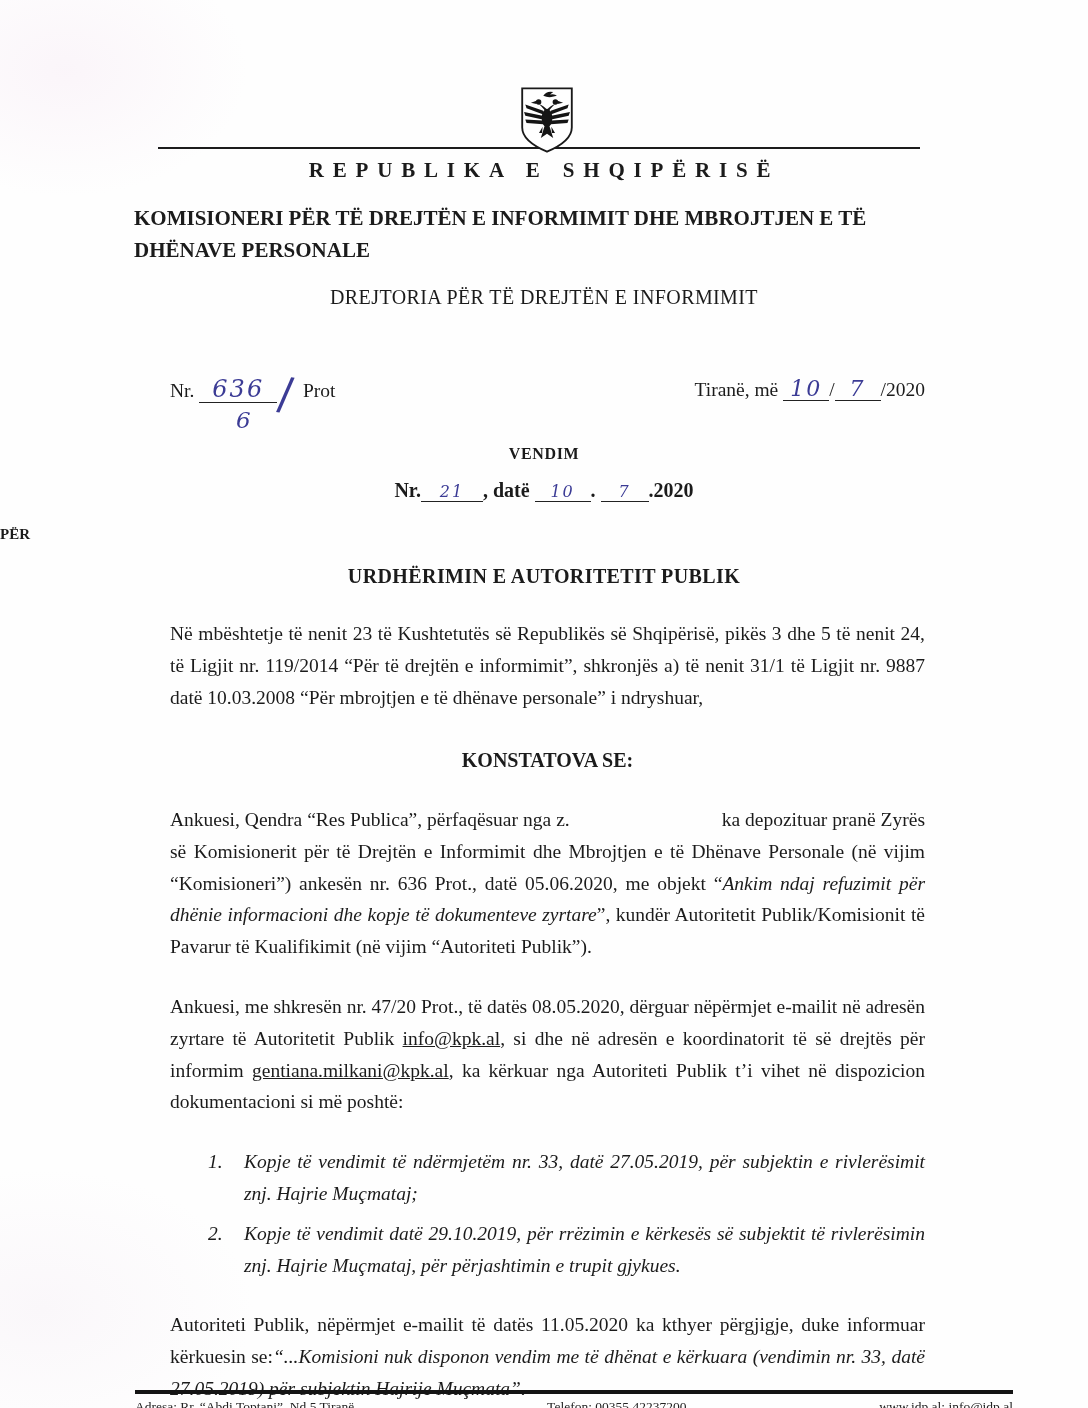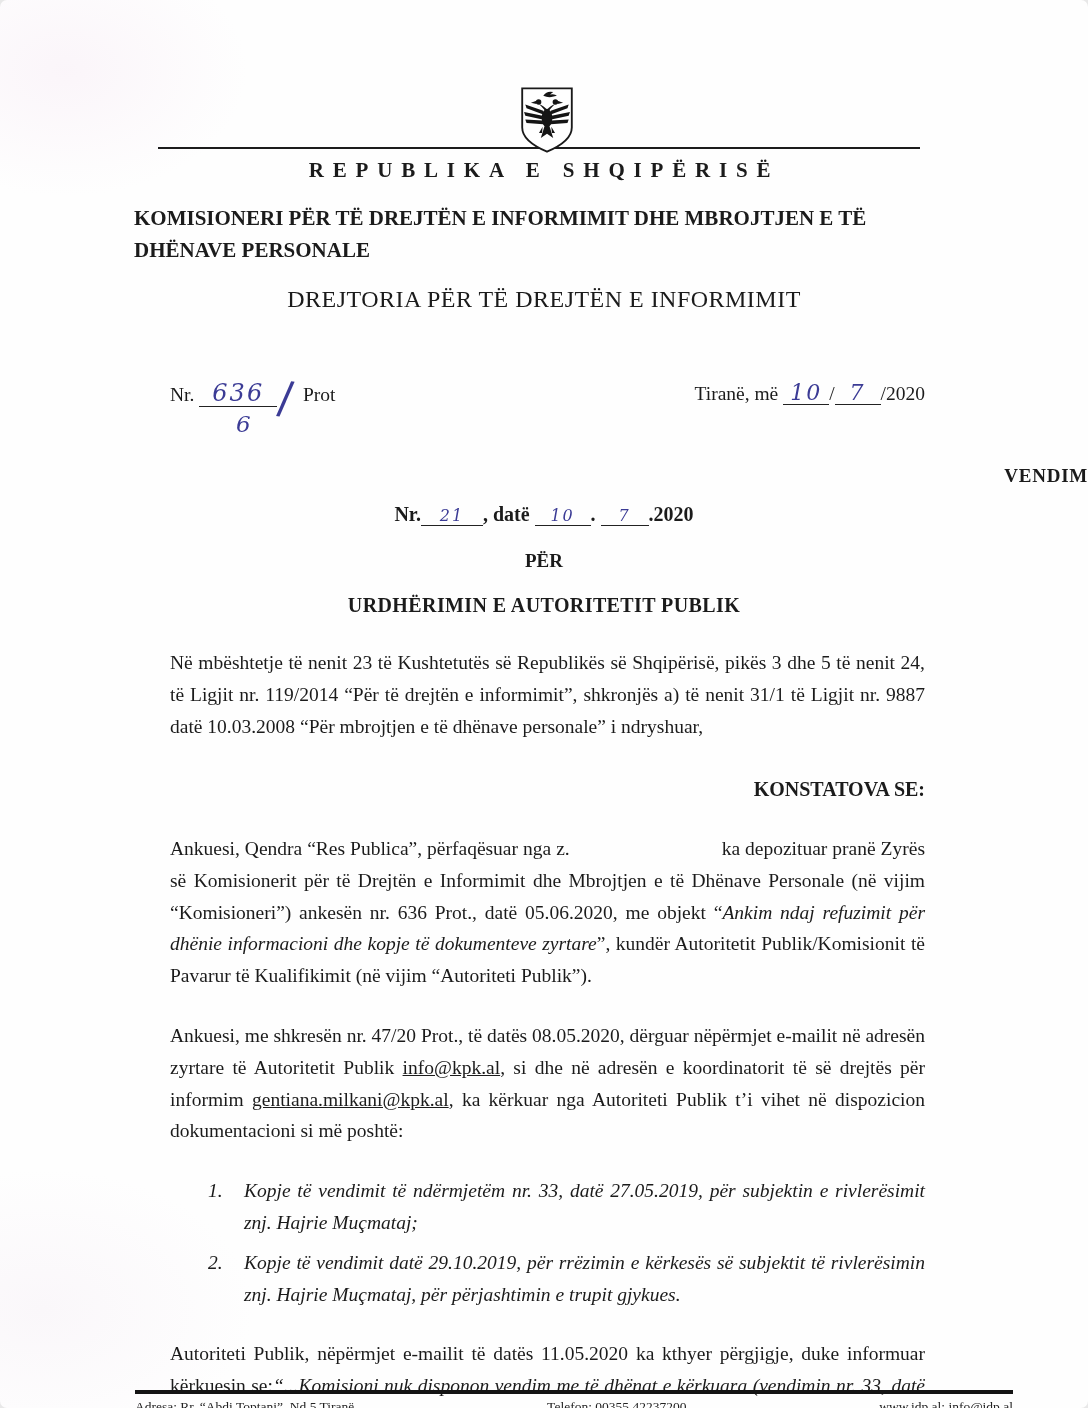--- a/index.html
+++ b/index.html
@@ -8,51 +8,50 @@
     width:1088px;height:1408px;
     margin:0 auto;
     background:
       radial-gradient(ellipse 260px 180px at 6% 5%, rgba(248,238,246,.55), transparent 70%),
       radial-gradient(ellipse 300px 200px at 4% 93%, rgba(246,240,246,.5), transparent 70%),
       #fefefe;
     overflow:hidden;
     font-family:"Liberation Serif", serif;
     color:#1b1b1b;
     box-sizing:border-box;
-    border-radius:7px;
   }
   
   .head-rule{position:absolute;top:147px;left:158px;width:762px;height:2px;background:#1c1c1c;}
   .emblem{position:absolute;top:85px;left:516px;z-index:2;}
   
   .flow{padding-top:158px;}
   .country{text-align:center;font-weight:bold;font-size:21px;letter-spacing:.42em;}
   .institution{margin:20px auto 0;width:820px;text-align:left;font-weight:bold;font-size:21px;line-height:1.5;}
-  .directorate{margin-top:20px;text-align:center;font-size:24px;letter-spacing:.02em;}
+  .directorate{margin-top:20px;text-align:center;font-size:20px;letter-spacing:.02em;}
   
   .meta-row{margin:68px 163px 0 170px;display:flex;justify-content:space-between;align-items:flex-start;font-size:19.5px;}
   .hw{color:#3b3b95;font-style:italic;font-family:"DejaVu Serif", serif;letter-spacing:2px;}
   .blank{display:inline-block;border-bottom:1.6px solid #222;text-align:center;line-height:1.05;}
   .proto-left .blank{min-width:78px;font-size:24px;text-align:center;}
   .proto-slash{display:inline-block;font-size:44px;line-height:0;position:relative;top:12px;margin:0 3px 0 1px;transform:rotate(6deg);font-style:normal;}
   .proto-sub{margin-left:66px;margin-top:4px;font-size:23px;}
   .proto-right .blank{min-width:46px;font-size:22px;}
   
-  .title{margin-top:28px;text-align:right;font-weight:bold;font-size:19px;letter-spacing:.04em;}
+  .title{margin-top:12px;text-align:center;font-weight:bold;font-size:16px;letter-spacing:.04em;}
   .nr-line{margin-top:16px;text-align:center;font-weight:bold;font-size:20px;}
   .nr-line .blank{font-weight:normal;font-size:16px;}
   .nr-line .b-nr{min-width:62px;}
   .nr-line .b-day{min-width:56px;}
   .nr-line .b-month{min-width:48px;}
-  .per{margin-top:24px;text-align:center;font-weight:bold;font-size:19px;}
+  .per{margin-top:24px;font-weight:bold;font-size:15px;}
   .subject{margin-top:22px;text-align:center;font-weight:bold;font-size:20px;letter-spacing:.02em;}
   
   .content{margin:30px 163px 0 170px;font-size:19.5px;line-height:1.63;text-align:justify;}
   .content p{margin:0 0 28px 0;}
-  .konstatova{text-align:right;font-weight:bold;font-size:20px;margin:30px 0 28px;}
+  .konstatova{text-align:center;font-weight:bold;font-size:20px;margin:30px 0 28px;}
   .gap{display:inline-block;width:152px;}
   .email{text-decoration:underline;}
   .it{font-style:italic;}
   ol.req-list{list-style:none;margin:0 0 28px 38px;padding:0;font-style:italic;}
   ol.req-list li{position:relative;padding-left:36px;margin-bottom:8px;text-align:justify;}
   ol.req-list .num{position:absolute;left:0;}
   
   .footer{position:absolute;left:135px;width:878px;bottom:-7px;}
   .footer-rule{height:4px;background:#141414;margin-bottom:5px;}
   .footer-row{display:flex;justify-content:space-between;font-size:13.5px;color:#222;}

